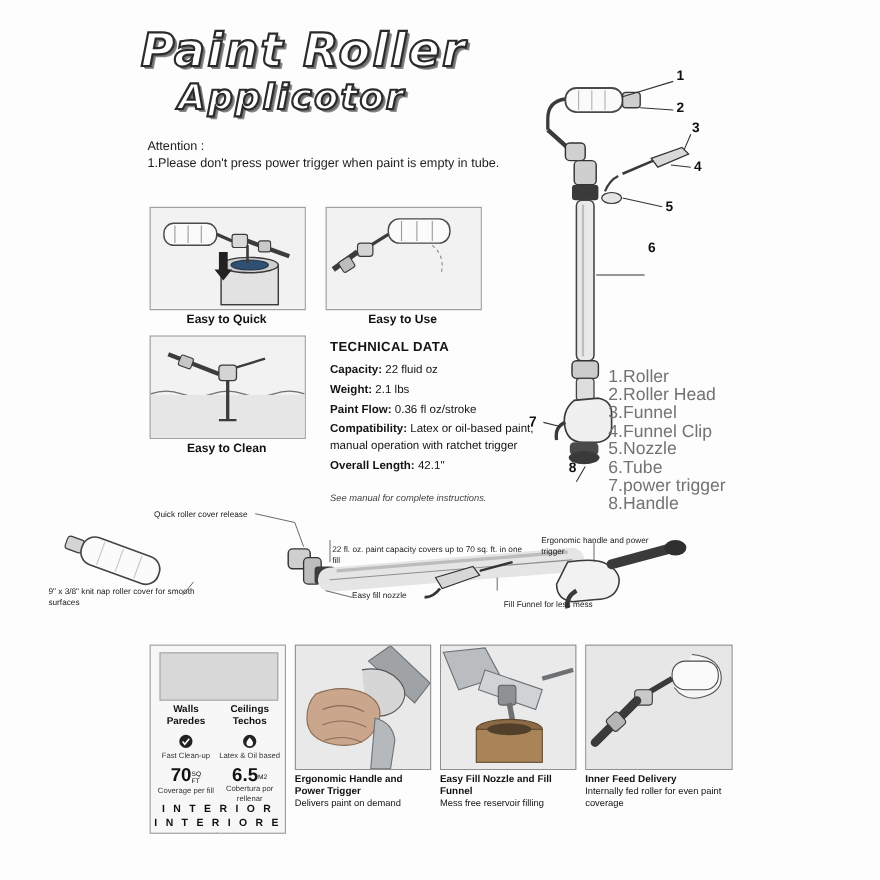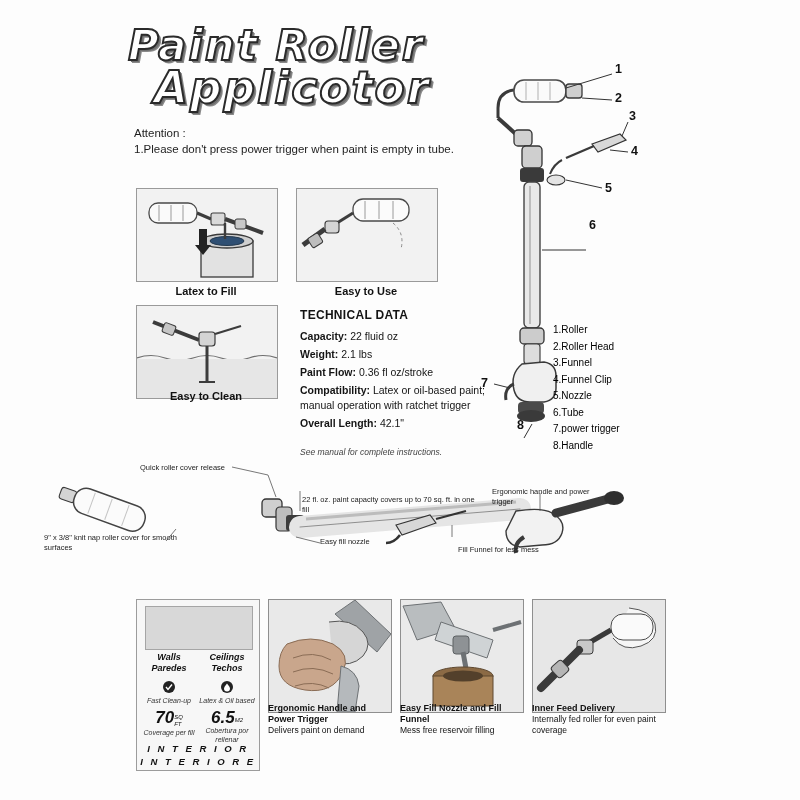--- a/index.html
+++ b/index.html
@@ -34,21 +34,21 @@
     font-weight: bold;
     font-style: italic;
     letter-spacing: 2px;
     color: #ffffff;
     -webkit-text-stroke: 2px #2b2b2b;
     text-shadow:
        2px 2px 0 #6f6f6f,
        3px 3px 0 #8a8a8a;
   }
   .title-1 { font-size: 42px; line-height: 44px; }
-  .title-2 { font-size: 44px; line-height: 40px; margin-left: 26px; }
+  .title-2 { font-size: 32px; line-height: 40px; margin-left: 34px; }
 
   
   .attention {
     position: absolute;
     left: 134px;
     top: 126px;
     width: 350px;
     font-size: 11.5px;
     line-height: 15.5px;
     color: #1d1d1d;
@@ -67,21 +67,21 @@
     font-size: 11px;
     font-weight: bold;
     color: #111;
     width: 140px;
   }
   .p-fill   { left: 136px; top: 188px; width: 140px; height: 92px; }
   .p-use    { left: 296px; top: 188px; width: 140px; height: 92px; }
   .p-clean  { left: 136px; top: 305px; width: 140px; height: 92px; }
   .c-fill   { left: 136px; top: 285px; }
   .c-use    { left: 296px; top: 285px; }
-  .c-clean  { left: 136px; top: 390px; }
+  .c-clean  { left: 136px; top: 402px; }
 
   
   .art-svg { position: absolute; left: 0; top: 0; }
 
   
   .techdata {
     position: absolute;
     left: 300px;
     top: 308px;
     width: 190px;
@@ -115,24 +115,24 @@
     position: absolute;
     font-size: 12.5px;
     font-weight: bold;
     color: #111;
   }
 
   
   .parts-list {
     position: absolute;
     left: 553px;
-    top: 322px;
-    font-size: 10px;
+    top: 335px;
+    font-size: 16px;
     line-height: 16.5px;
-    color: #000000;
+    color: #737373;
   }
 
   
   .band-mid {
     position: absolute;
     left: 0px;
     top: 455px;
     width: 676px;
     height: 115px;
   }
@@ -146,27 +146,26 @@
   
   .bottom-row {
     position: absolute;
     left: 136px;
     top: 583px;
     width: 528px;
     height: 170px;
   }
   .bp {
     position: absolute;
-    top: 16px;
+    top: 3px;
     width: 122px;
     height: 112px;
     border: 1px solid #8f8f8f;
     background: #efefef;
     overflow: hidden;
-    font-style: italic;
   }
   .bp0 { left: 0px;   width: 122px; height: 170px; background:#f7f7f7; border-color:#9c9c9c;}
   .bp1 { left: 132px; }
   .bp2 { left: 264px; }
   .bp3 { left: 396px; width: 132px;}
   .bcap {
     position: absolute;
     top: 120px;
     width: 124px;
     font-size: 8.5px;
@@ -236,21 +235,21 @@
 
       <rect x="64" y="52" width="52" height="36" fill="#e2e2e2" stroke="#3a3a3a" stroke-width="1.3"></rect>
       <ellipse cx="90" cy="52" rx="26" ry="7" fill="#cfcfcf" stroke="#3a3a3a" stroke-width="1.3"></ellipse>
       <ellipse cx="90" cy="52" rx="17" ry="4.5" fill="#2f4f73" stroke="#24394f" stroke-width="1"></ellipse>
 
       <path d="M88 34 L88 50" stroke="#3c3c3c" stroke-width="2.4"></path>
 
       <path d="M62 40 L62 56 L58 56 L66 66 L74 56 L70 56 L70 40 Z" fill="#222"></path>
     </svg>
   </div>
-  <div class="panel-caption c-fill">Latex to Fill</div>
+  <div class="panel-caption c-fill">Easy to Quick</div>
 
   <div class="panel p-use">
     <svg class="art-svg" width="140" height="92" viewBox="0 0 140 92">
       <rect x="0" y="0" width="140" height="92" fill="#f2f2f2"></rect>
       <rect x="56" y="10" width="56" height="22" rx="10" fill="#fbfbfb" stroke="#4a4a4a" stroke-width="1.3"></rect>
       <line x1="68" y1="12" x2="68" y2="30" stroke="#9a9a9a" stroke-width="1"></line>
       <line x1="82" y1="12" x2="82" y2="30" stroke="#9a9a9a" stroke-width="1"></line>
       <line x1="96" y1="12" x2="96" y2="30" stroke="#9a9a9a" stroke-width="1"></line>
       <path d="M56 24 L40 34" stroke="#3c3c3c" stroke-width="3"></path>
       <rect x="28" y="32" width="14" height="12" rx="3" fill="#d4d4d4" stroke="#3a3a3a" stroke-width="1.1"></rect>

